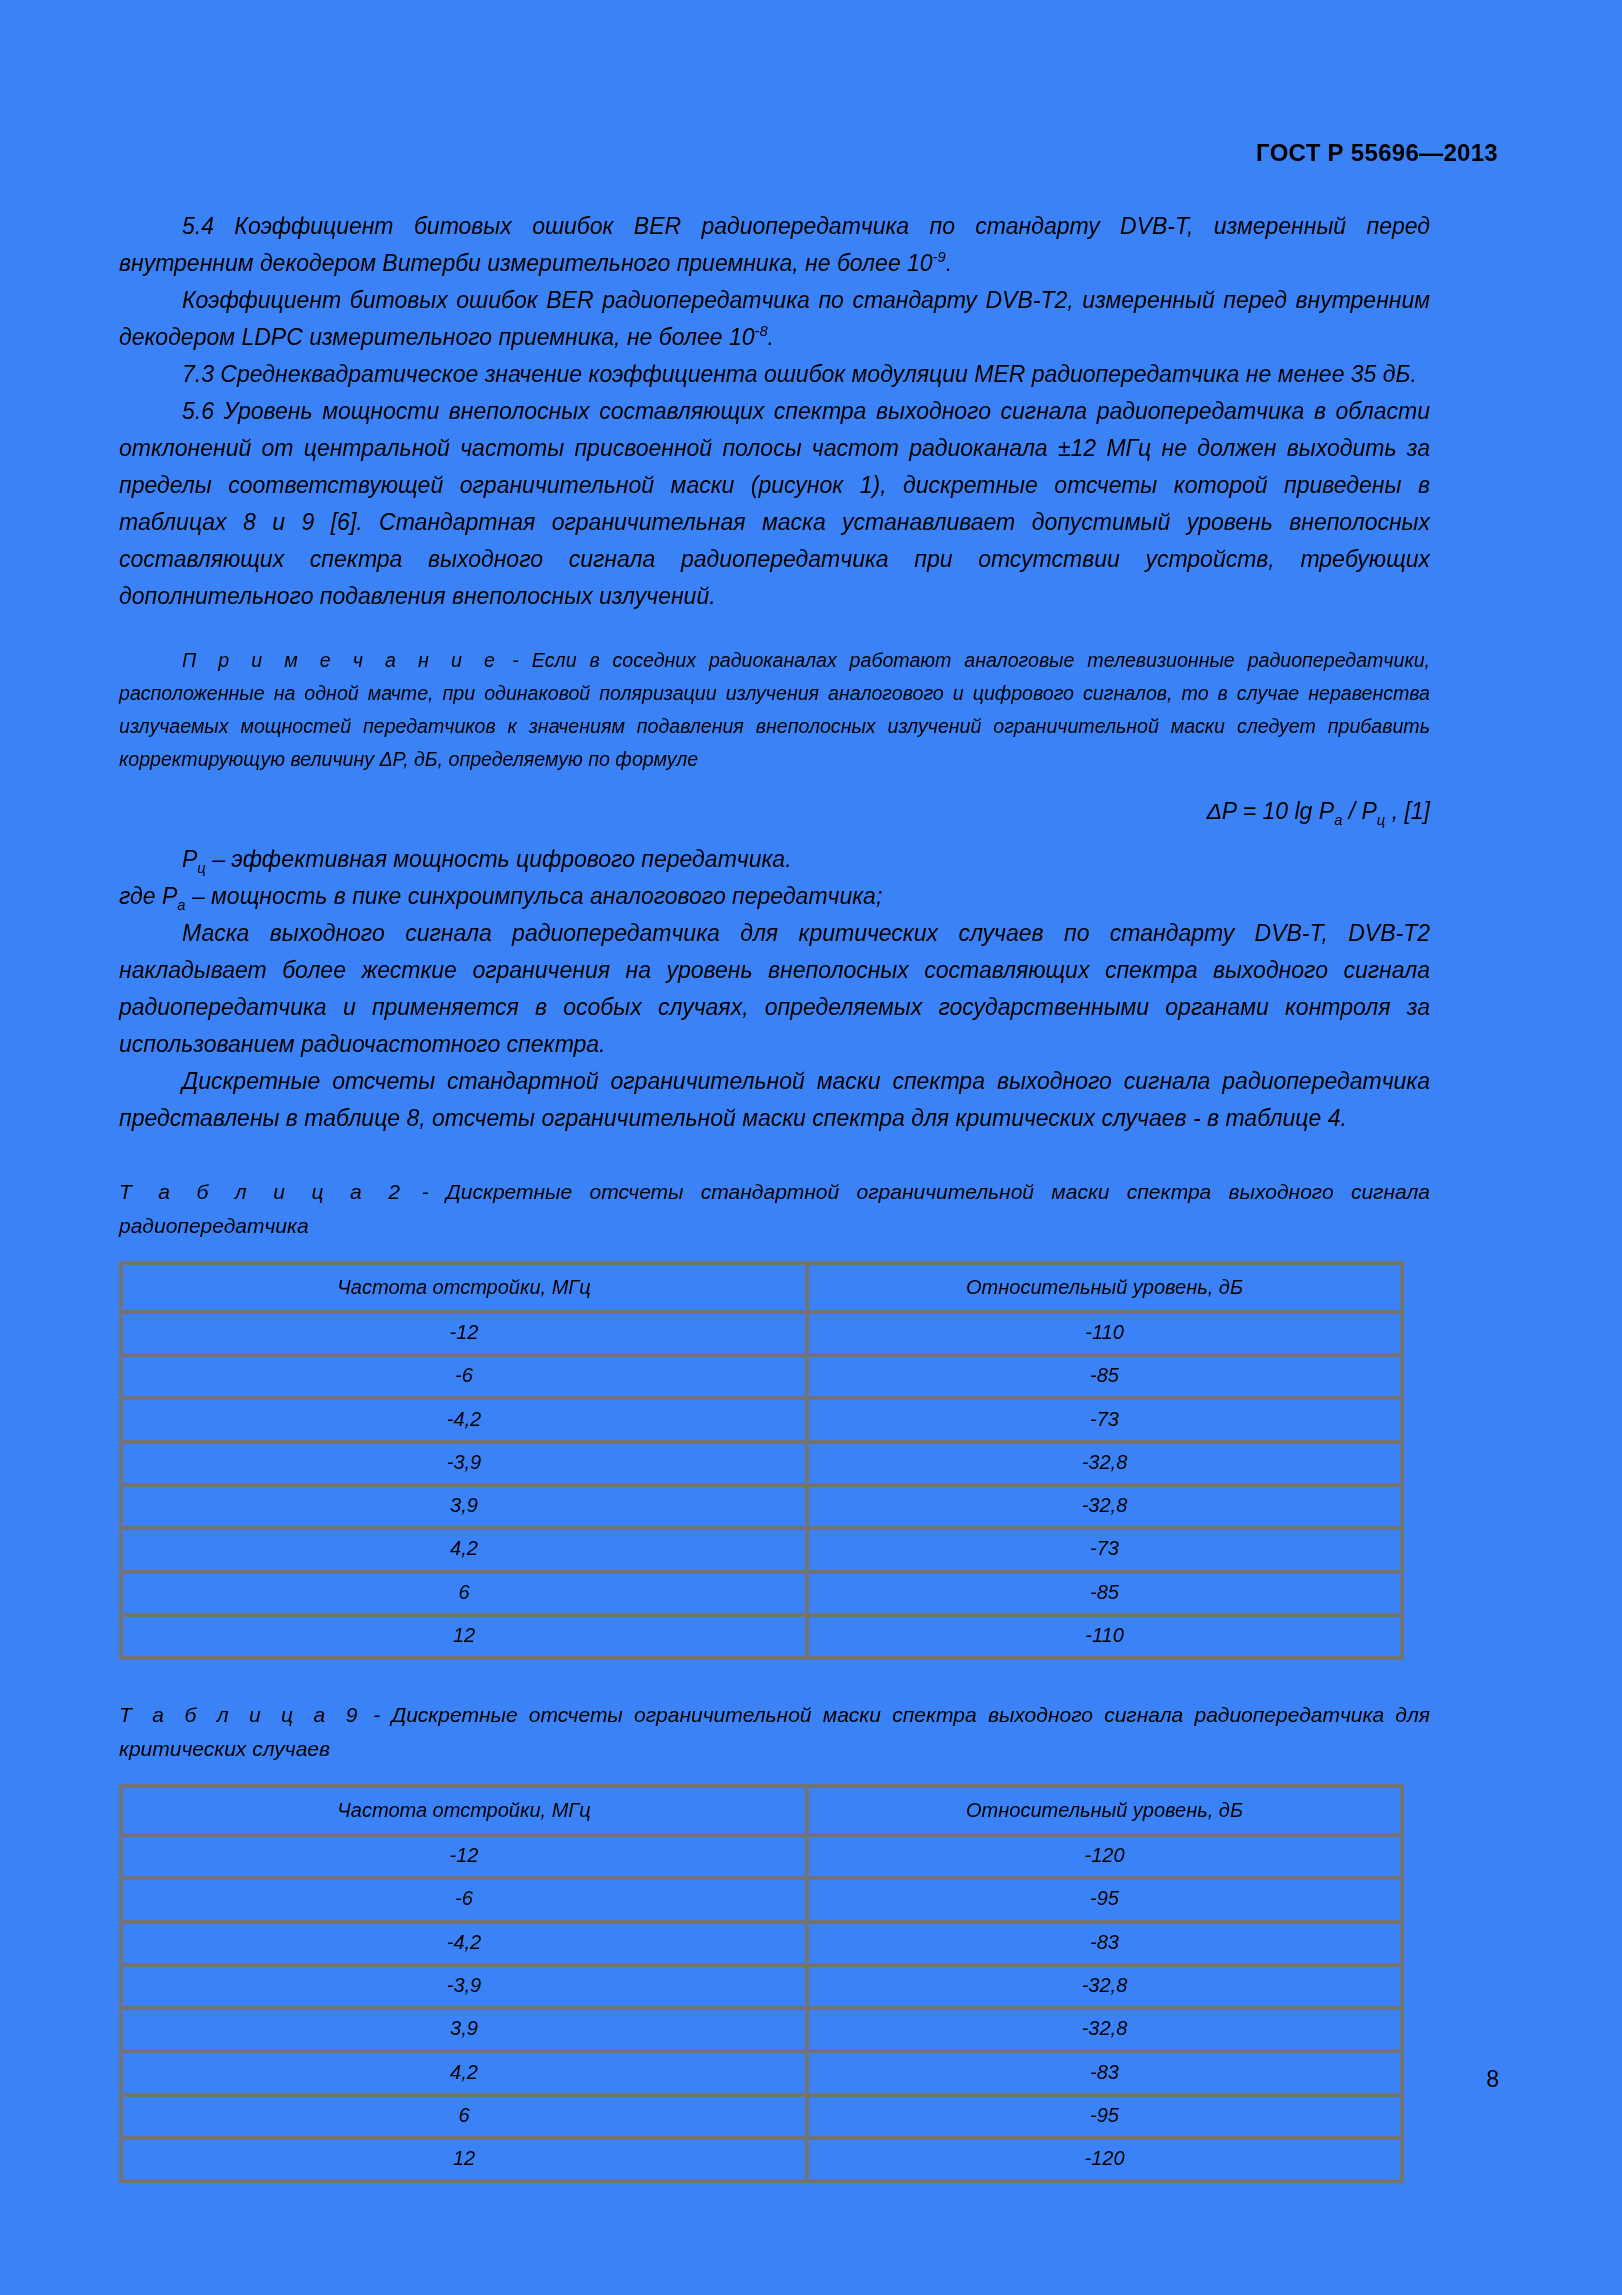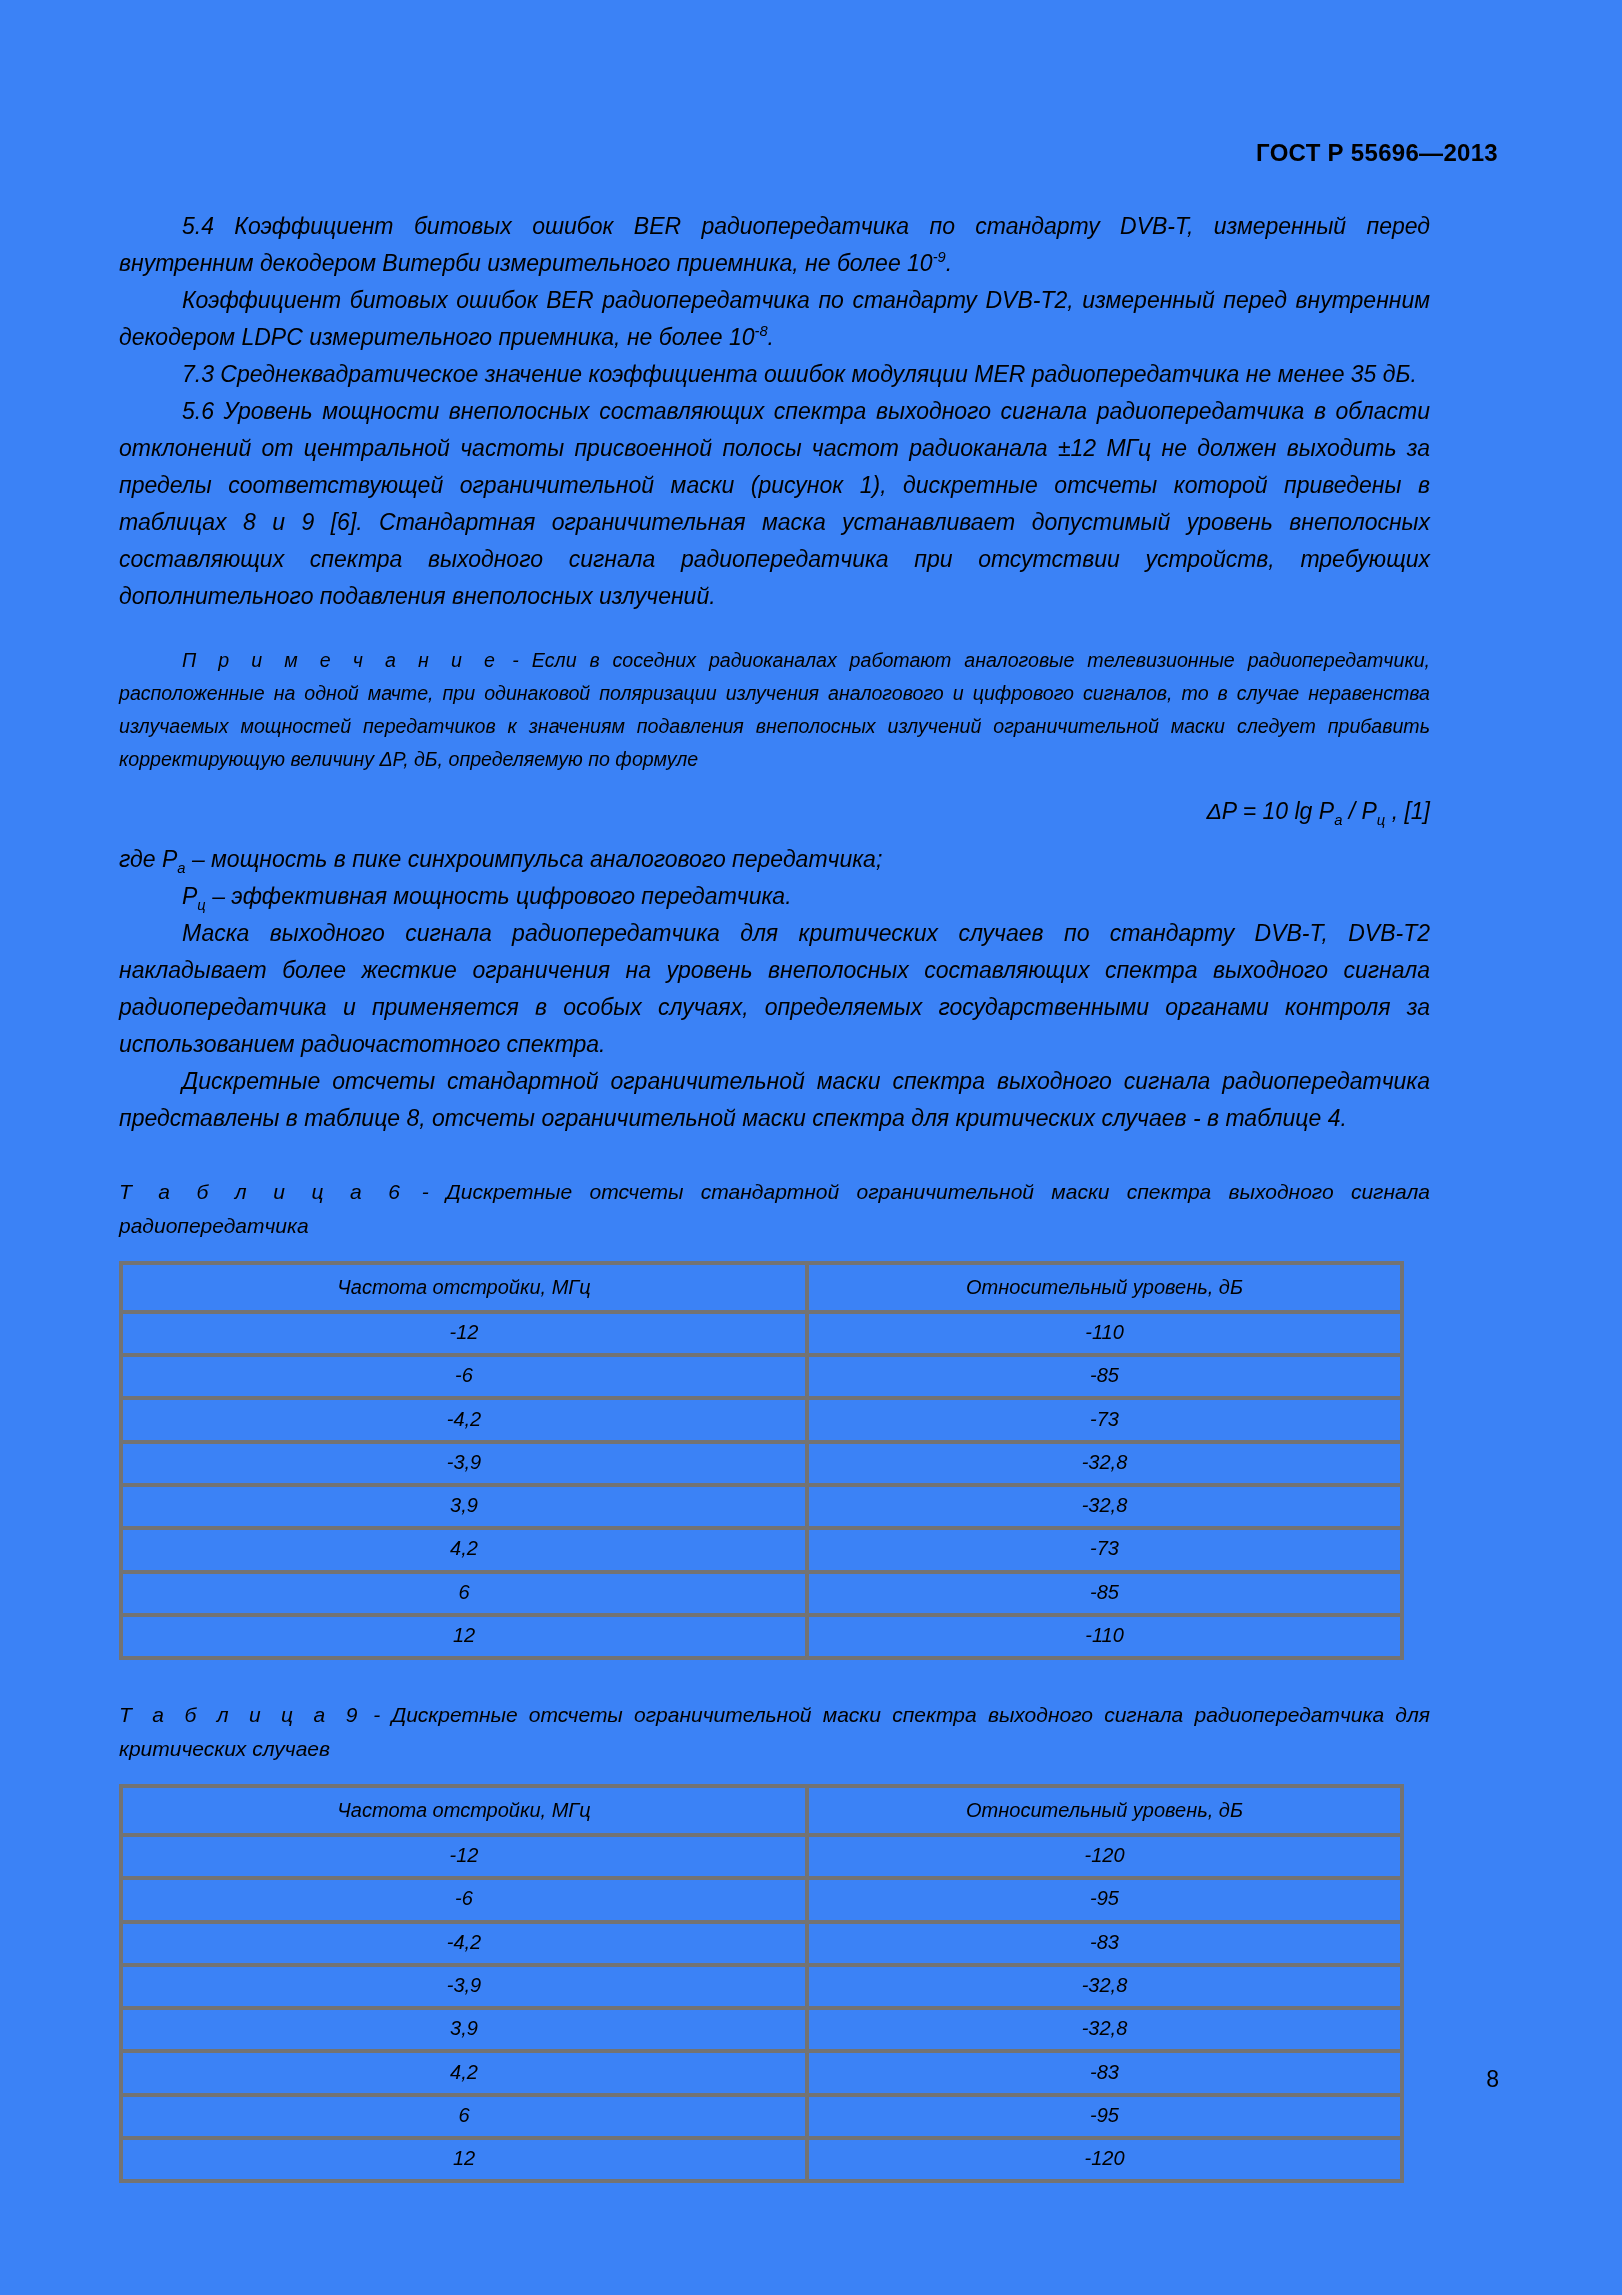--- a/index.html
+++ b/index.html
@@ -123,31 +123,31 @@
     <p class="body"><span>Коэффициент битовых ошибок BER радиопередатчика по стандарту DVB-T2, измеренный перед внутренним декодером LDPC измерительного приемника, не более 10</span><sup>-8</sup><span>.</span></p>
 
     <p class="body">7.3 Среднеквадратическое значение коэффициента ошибок модуляции MER радиопередатчика не менее 35 дБ.</p>
 
     <p class="body">5.6 Уровень мощности внеполосных составляющих спектра выходного сигнала радиопередатчика в области отклонений от центральной частоты присвоенной полосы частот радиоканала ±12 МГц не должен выходить за пределы соответствующей ограничительной маски (рисунок 1), дискретные отсчеты которой приведены в таблицах 8 и 9 [6]. Стандартная ограничительная маска устанавливает допустимый уровень внеполосных составляющих спектра выходного сигнала радиопередатчика при отсутствии устройств, требующих дополнительного подавления внеполосных излучений.</p>
 
     <p class="note"><span class="spaced">П р и м е ч а н и е</span><span> - Если в соседних радиоканалах работают аналоговые телевизионные радиопередатчики, расположенные на одной мачте, при одинаковой поляризации излучения аналогового и цифрового сигналов, то в случае неравенства излучаемых мощностей передатчиков к значениям подавления внеполосных излучений ограничительной маски следует прибавить корректирующую величину ΔP, дБ, определяемую по формуле</span></p>
 
     <p class="formula"><span>ΔP = 10 lg P</span><sub>а</sub><span> / P</span><sub>ц</sub><span> , [1]</span></p>
 
+    <p class="body"><span>P</span><sub>ц</sub><span> – эффективная мощность цифрового передатчика.</span></p>
+
     <p class="body noindent"><span>где P</span><sub>а</sub><span> – мощность в пике синхроимпульса аналогового передатчика;</span></p>
 
-    <p class="body"><span>P</span><sub>ц</sub><span> – эффективная мощность цифрового передатчика.</span></p>
-
     <p class="body">Маска выходного сигнала радиопередатчика для критических случаев по стандарту DVB-T, DVB-T2 накладывает более жесткие ограничения на уровень внеполосных составляющих спектра выходного сигнала радиопередатчика и применяется в особых случаях, определяемых государственными органами контроля за использованием радиочастотного спектра.</p>
 
     <p class="body">Дискретные отсчеты стандартной ограничительной маски спектра выходного сигнала радиопередатчика представлены в таблице 8, отсчеты ограничительной маски спектра для критических случаев - в таблице 4.</p>
 
     <div class="gap-l"></div>
 
-    <p class="table-caption"><span class="spaced">Т а б л и ц а  6</span><span> - Дискретные отсчеты стандартной ограничительной маски спектра выходного сигнала радиопередатчика</span></p>
+    <p class="table-caption"><span class="spaced">Т а б л и ц а  2</span><span> - Дискретные отсчеты стандартной ограничительной маски спектра выходного сигнала радиопередатчика</span></p>
 
     <table class="data">
       <colgroup>
           <col class="c1">
           <col class="c2">
         </colgroup>
       <thead>
         <tr>
           <th>Частота отстройки, МГц</th>
           <th>Относительный уровень, дБ</th>

